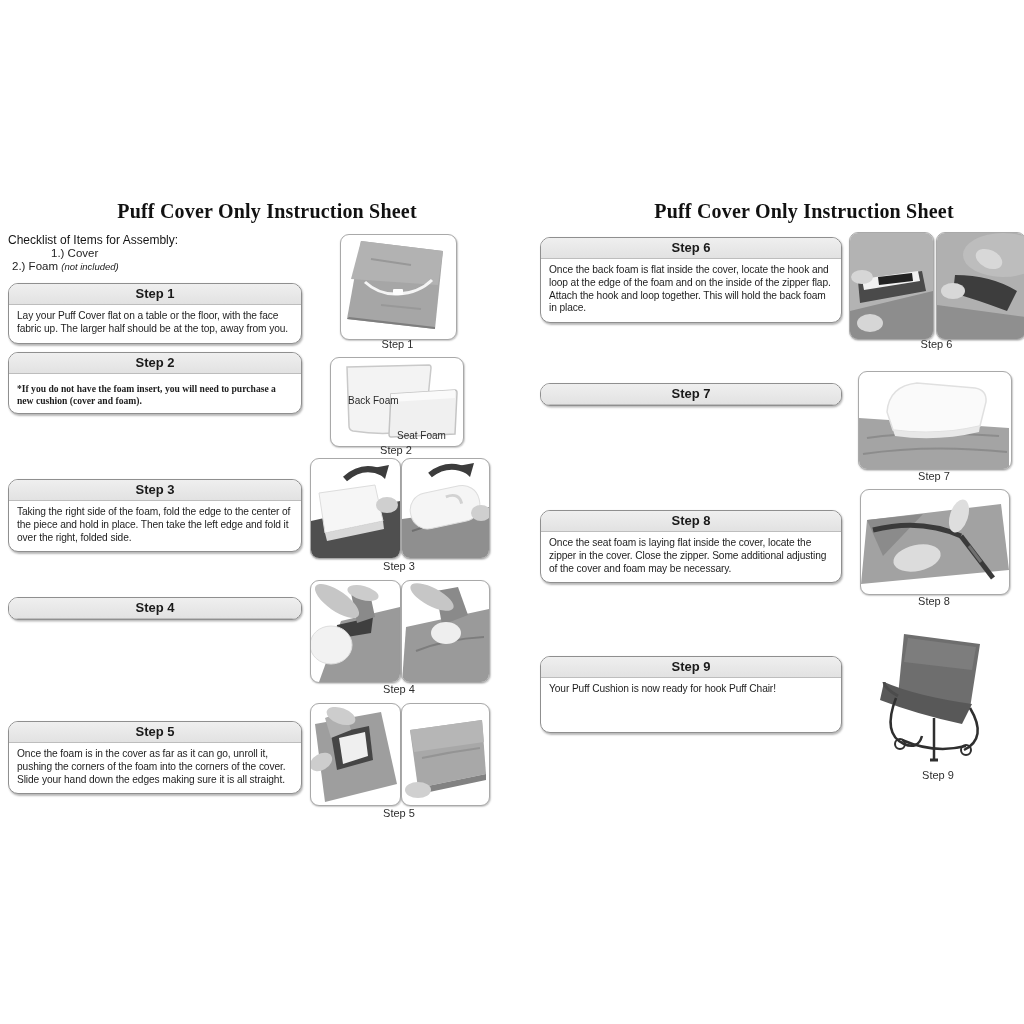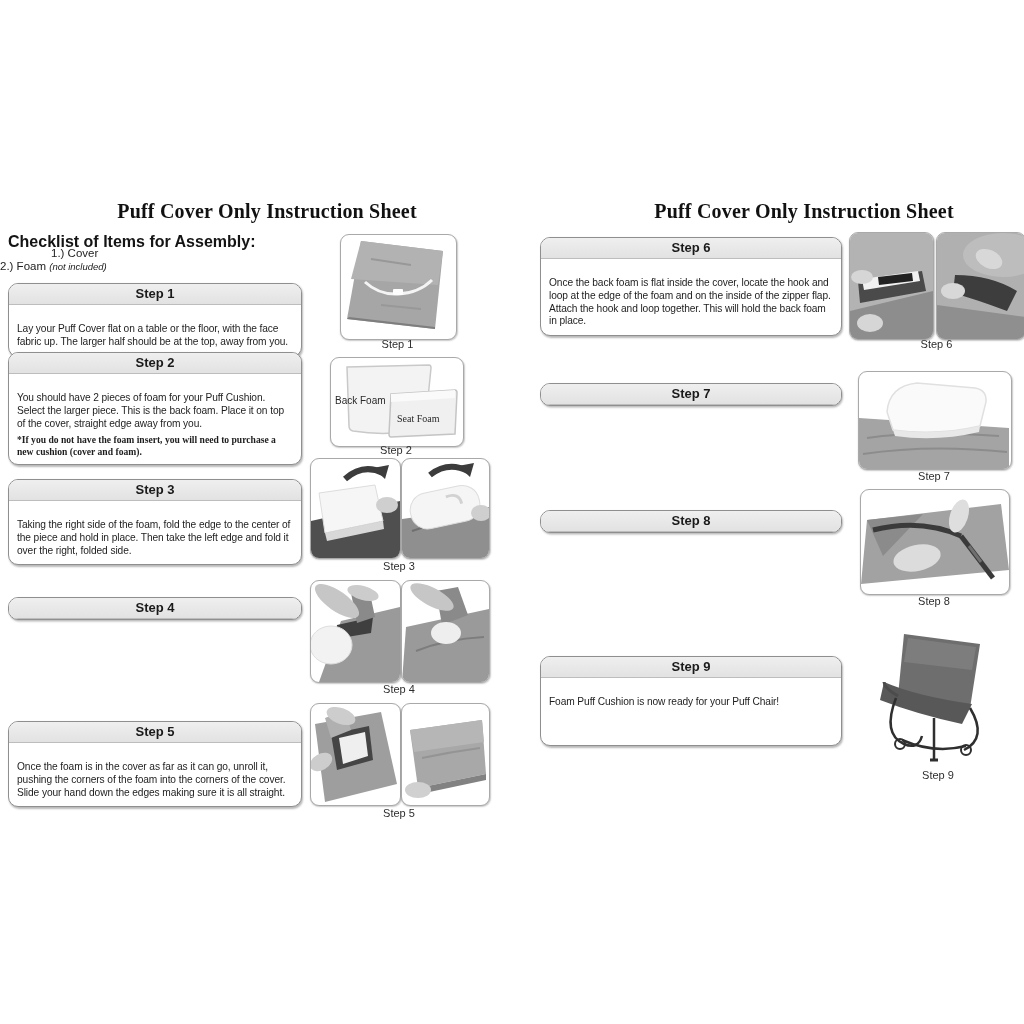--- a/index.html
+++ b/index.html
@@ -5,33 +5,33 @@
   html,body{margin:0;padding:0;}
   body{
     width:1024px;height:1024px;background:#ffffff;position:relative;
     font-family:"Liberation Sans",sans-serif;color:#1d1d1d;overflow:hidden;
   }
   .canvas{position:absolute;inset:0;}
   .page-title{
     position:absolute;text-align:center;font-family:"Liberation Serif",serif;
     font-weight:bold;font-size:20px;color:#111;letter-spacing:.2px;
   }
-  .checklist-heading{position:absolute;font-weight:bold;font-size:16px;color:#141414;}
+  .checklist-heading{position:absolute;font-weight:normal;font-size:12px;color:#141414;}
   .checklist-item{position:absolute;font-size:11.5px;color:#222;}
   .note-italic{font-style:italic;font-size:9.5px;}
   .step-box{
     position:absolute;background:#fff;border:1.5px solid #8f8f8f;border-radius:10px;
     overflow:hidden;box-shadow:1px 1.5px 2px rgba(0,0,0,.28);
   }
   .step-header{
     background:linear-gradient(#efefef,#e2e2e2);text-align:center;font-weight:bold;
     font-size:13px;color:#1a1a1a;padding:2px 0 3px;border-bottom:1px solid #bdbdbd;
   }
   .step-body{
-    padding:18px 8px 7px;font-size:10.2px;line-height:1.25;color:#1d1d1d;
+    padding:5px 8px 7px;font-size:10.2px;line-height:1.25;color:#1d1d1d;
     letter-spacing:-.1px;
   }
   .step-note{
     font-family:"Liberation Serif",serif;font-weight:bold;font-size:9.6px;
     line-height:1.2;margin-top:4px;letter-spacing:0;
   }
   .photo{
     position:absolute;background:#fff;border:1.5px solid #a9a9a9;border-radius:9px;
     overflow:hidden;box-shadow:.5px 1px 1.5px rgba(0,0,0,.22);
   }
@@ -46,34 +46,33 @@
 </style>
 </head>
 <body>
 
 <div class="canvas">
 
   <div class="page-title" style="left:117px;top:200px;width:300px;">Puff Cover Only Instruction Sheet</div>
 
   <div class="checklist-heading" style="left:8px;top:233px;">Checklist of Items for Assembly:</div>
   <div class="checklist-item" style="left:8px;top:247px;margin-left:43px;">1.) Cover</div>
-  <div class="checklist-item" style="left:0;top:260px;">
+  <div class="checklist-item" style="left:12px;top:260px;">
     <span>2.) Foam</span>
     <span class="note-italic">(not included)</span>
   </div>
 
   <div class="step-box" style="left:8px;top:283px;width:292px;">
     <div class="step-header">Step 1</div>
     <div class="step-body">Lay your Puff Cover flat on a table or the floor, with the face fabric up. The larger half should be at the top, away from  you.</div>
   </div>
 
   <div class="step-box" style="left:8px;top:352px;width:292px;">
     <div class="step-header">Step 2</div>
     <div class="step-body">
-      <div>You should have 2 pieces of foam for your Puff Cushion. Select the larger piece. This is the back foam. Place it on top of the cover, straight edge away from you.</div>
       <div class="step-note">*If you do not have the foam insert, you will need to purchase a new cushion (cover and foam).</div>
     </div>
   </div>
 
   <div class="step-box" style="left:8px;top:479px;width:292px;">
     <div class="step-header">Step 3</div>
     <div class="step-body">Taking the right side of the foam, fold the edge to the center of the piece and hold in place. Then take the left edge and fold it over the right, folded side.</div>
   </div>
 
   <div class="step-box" style="left:8px;top:597px;width:292px;">
@@ -96,22 +95,22 @@
     </svg>
   </div>
   <div class="caption" style="left:340px;top:338px;width:115px;">Step 1</div>
 
   <div class="photo" style="left:330px;top:357px;width:132px;height:88px;">
     <svg viewBox="0 0 132 88" preserveAspectRatio="none">
       <path d="M16,9 L98,7 Q100,7 100,10 L94,70 Q60,79 22,73 Q18,72 18,68 Z" fill="#f3f3f3" stroke="#c9c9c9" stroke-width="1.5"></path>
       <path d="M60,36 L124,32 Q126,32 126,35 L124,76 L60,79 Q58,79 58,76 Z" fill="#f0f0f0" stroke="#c4c4c4" stroke-width="1.5"></path>
       <path d="M60,36 L124,32 L124,40 L60,44 Z" fill="#fafafa"></path>
     </svg>
-    <span class="foam-label" style="left:4px;top:37px;text-align:right;">Back Foam</span>
-    <span class="foam-label" style="left:66px;top:55px;font-family:Liberation Serif, serif;">Seat Foam</span>
+    <span class="foam-label" style="left:17px;top:37px;text-align:right;">Back Foam</span>
+    <span class="foam-label" style="left:66px;top:72px;">Seat Foam</span>
   </div>
   <div class="caption" style="left:330px;top:444px;width:132px;">Step 2</div>
 
   <div class="photo" style="left:310px;top:458px;width:89px;height:99px;">
     <svg viewBox="0 0 89 99" preserveAspectRatio="none">
       <polygon points="0,62 89,42 89,99 0,99" fill="#4f4f4f"></polygon>
       <polygon points="8,34 64,26 72,62 14,74" fill="#f6f6f6" stroke="#dddddd"></polygon>
       <polygon points="14,74 72,62 73,70 16,82" fill="#d8d8d8"></polygon>
       <path d="M34,20 Q52,4 72,14" stroke="#3c3c3c" stroke-width="6" fill="none"></path>
       <polygon points="74,20 78,6 62,9" fill="#3c3c3c"></polygon>
@@ -181,25 +180,26 @@
     <div class="step-header">Step 6</div>
     <div class="step-body">Once the back foam is flat inside the cover, locate the hook and loop at the edge of the foam and on the inside of the zipper flap. Attach the hook and loop together. This will hold the back foam in place.</div>
   </div>
 
   <div class="step-box" style="left:540px;top:383px;width:300px;">
     <div class="step-header">Step 7</div>
   </div>
 
   <div class="step-box" style="left:540px;top:510px;width:300px;">
     <div class="step-header">Step 8</div>
+    <div class="step-body">Once the seat foam is laying flat inside the cover, locate the zipper in the cover. Close the zipper. Some additional adjusting of the cover and foam may be necessary.</div>
   </div>
 
   <div class="step-box" style="left:540px;top:656px;width:300px;">
     <div class="step-header">Step 9</div>
-    <div class="step-body" style="min-height:42px;">Foam Puff Cushion is now ready for your Puff Chair!</div>
+    <div class="step-body" style="min-height:42px;">Your Puff Cushion is now ready for hook Puff Chair!</div>
   </div>
 
   <div class="photo" style="left:849px;top:232px;width:83px;height:106px;">
     <svg viewBox="0 0 83 106" preserveAspectRatio="none">
       <rect x="0" y="0" width="83" height="106" fill="#b3b3b3"></rect>
       <polygon points="0,78 83,58 83,106 0,106" fill="#8d8d8d"></polygon>
       <polygon points="8,48 72,38 76,58 10,70" fill="#4a4a4a"></polygon>
       <polygon points="12,46 68,38 70,48 14,57" fill="#f1f1f1"></polygon>
       <polygon points="28,44 62,40 63,48 29,52" fill="#222222"></polygon>
       <ellipse cx="12" cy="44" rx="11" ry="7" fill="#d6d6d6"></ellipse>

